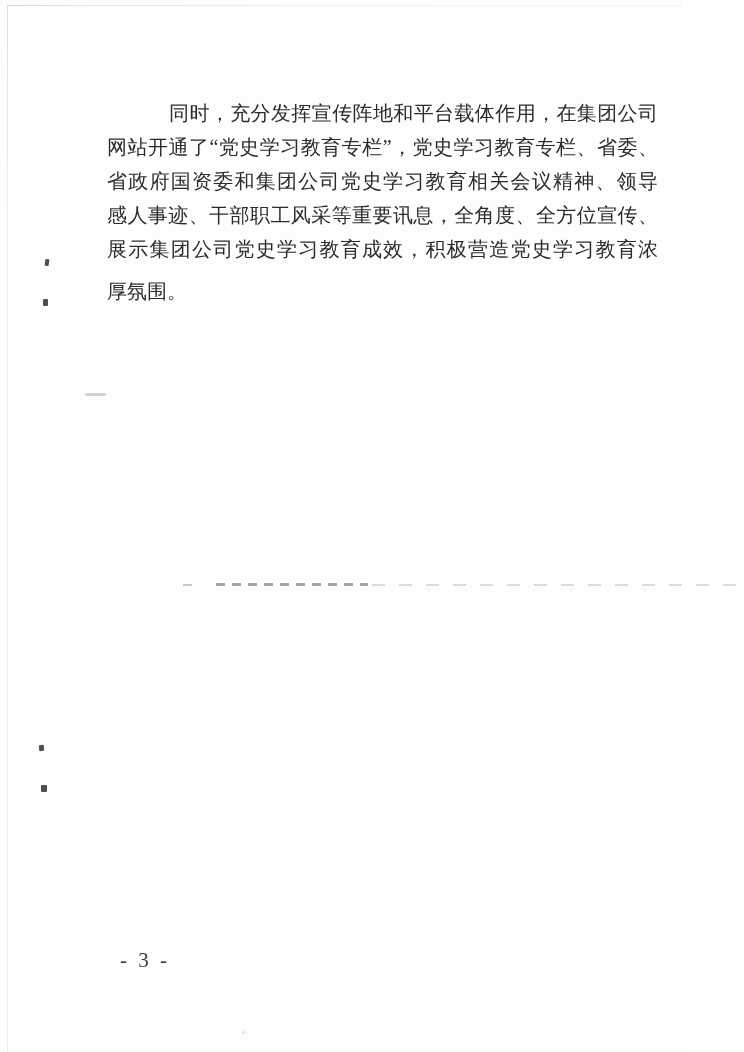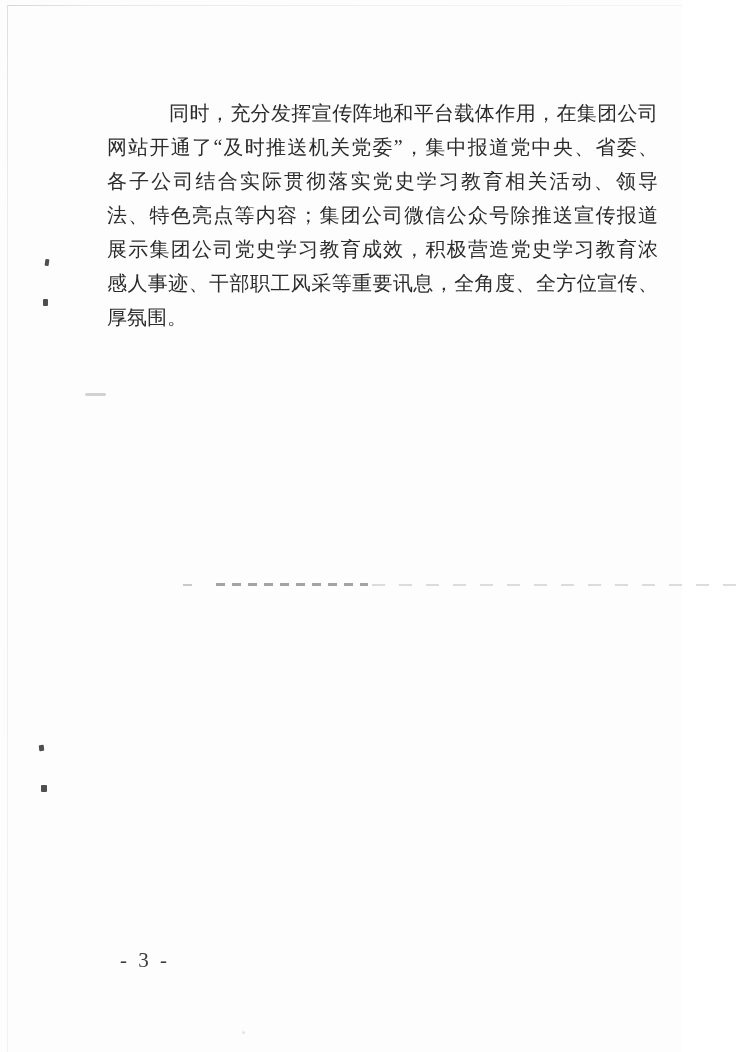--- a/index.html
+++ b/index.html
@@ -42,21 +42,21 @@
     height: 34px;
     line-height: 34px;
     font-size: 20px;
     letter-spacing: 0px;
     text-align: justify;
     text-align-last: justify;
     white-space: nowrap;
     color: #2b2b2b;
   }
   .tl.indent { text-indent: 62px; }
-  .tl.last { text-align-last: left; }
+  .tl.last { text-align-last: left; margin-top: 8px; }
   
   .page-number {
     position: absolute;
     left: 120px;
     top: 948px;
     font-size: 21px;
     letter-spacing: 3px;
     color: #3c3c3c;
   }
   
@@ -109,25 +109,24 @@
 </head>
 <body>
 
 <div class="paper">
 
   <div class="scan-edge-top"></div>
   <div class="scan-edge-left"></div>
 
   <div class="text-block">
     <div class="tl indent">同时，充分发挥宣传阵地和平台载体作用，在集团公司</div>
-    <div class="tl">网站开通了“及时推送机关党委”，集中报道党中央、省委、</div>
-    <div class="tl">各子公司结合实际贯彻落实党史学习教育相关活动、领导</div>
-    <div class="tl">法、特色亮点等内容；集团公司微信公众号除推送宣传报道</div>
+    <div class="tl">网站开通了“党史学习教育专栏”，党史学习教育专栏、省委、</div>
+    <div class="tl">省政府国资委和集团公司党史学习教育相关会议精神、领导</div>
+    <div class="tl">感人事迹、干部职工风采等重要讯息，全角度、全方位宣传、</div>
     <div class="tl">展示集团公司党史学习教育成效，积极营造党史学习教育浓</div>
-    <div class="tl">感人事迹、干部职工风采等重要讯息，全角度、全方位宣传、</div>
     <div class="tl last">厚氛围。</div>
   </div>
 
   <div class="margin-dash"></div>
 
   <div class="dash-left-mark"></div>
   <div class="dash-dark"></div>
   <div class="dash-light"></div>
 
   <div class="speck s1"></div>

